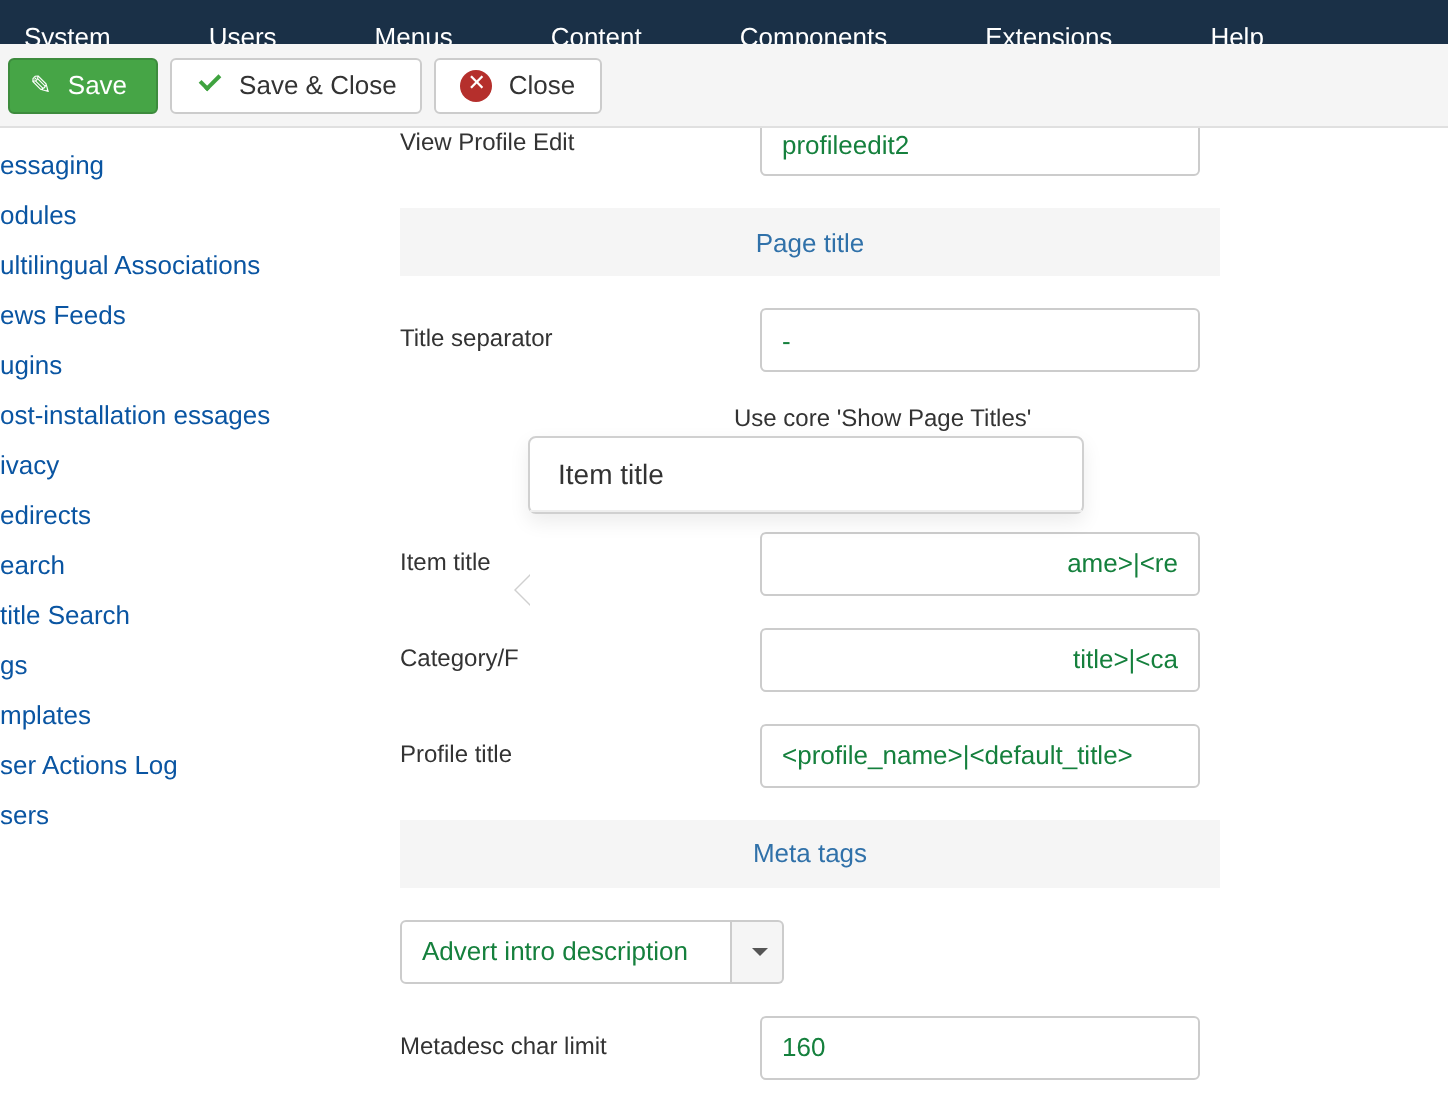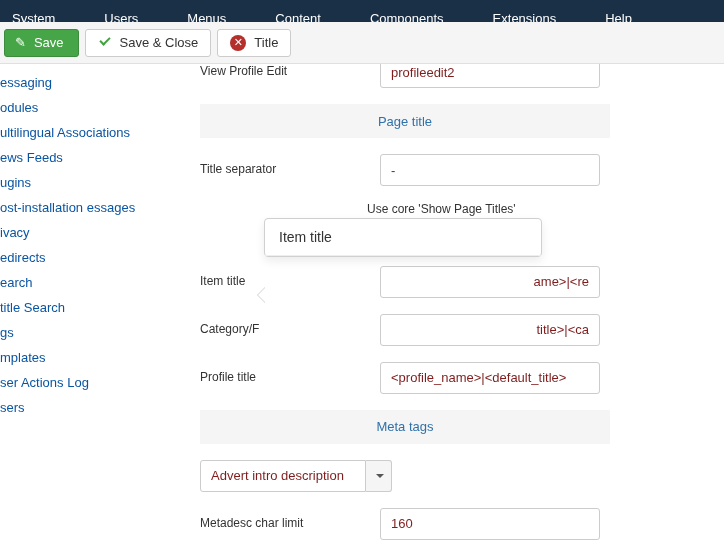--- a/index.html
+++ b/index.html
@@ -145,21 +145,21 @@
     flex:none;
   }
   .form-control-wrap { flex: none; width: 220px; display:flex; }
   .form-control {
     border: 1px solid #ccc;
     border-radius: 3px;
     height: 32px;
     width: 220px;
     padding: 0 10px;
     font-size: 13px;
-    color: #7f1d1d;
+    color: #15803d;
     background:#fff;
   }
   .input-group { display:flex; width:220px; }
   .input-group .form-control { border-top-right-radius:0; border-bottom-right-radius:0; width: 166px;}
   .input-group .addon {
     width: 26px;
     border:1px solid #ccc;
     border-left:none;
     border-radius: 0 3px 3px 0;
     background:#f5f5f5;
@@ -265,21 +265,21 @@
   <button class="btn btn-green">
     <span class="icon-pencil">✎</span>
     <span>Save</span>
   </button>
   <button class="btn">
     <span class="icon-check"></span>
     <span>Save &amp; Close</span>
   </button>
   <button class="btn">
     <span class="icon-cancel">✕</span>
-    <span>Title</span>
+    <span>Close</span>
   </button>
 </div>
 
 <div class="main">
   <ul class="sidebar">
     <li>essaging</li>
     <li>odules</li>
     <li>ultilingual Associations</li>
     <li>ews Feeds</li>
     <li>ugins</li>

